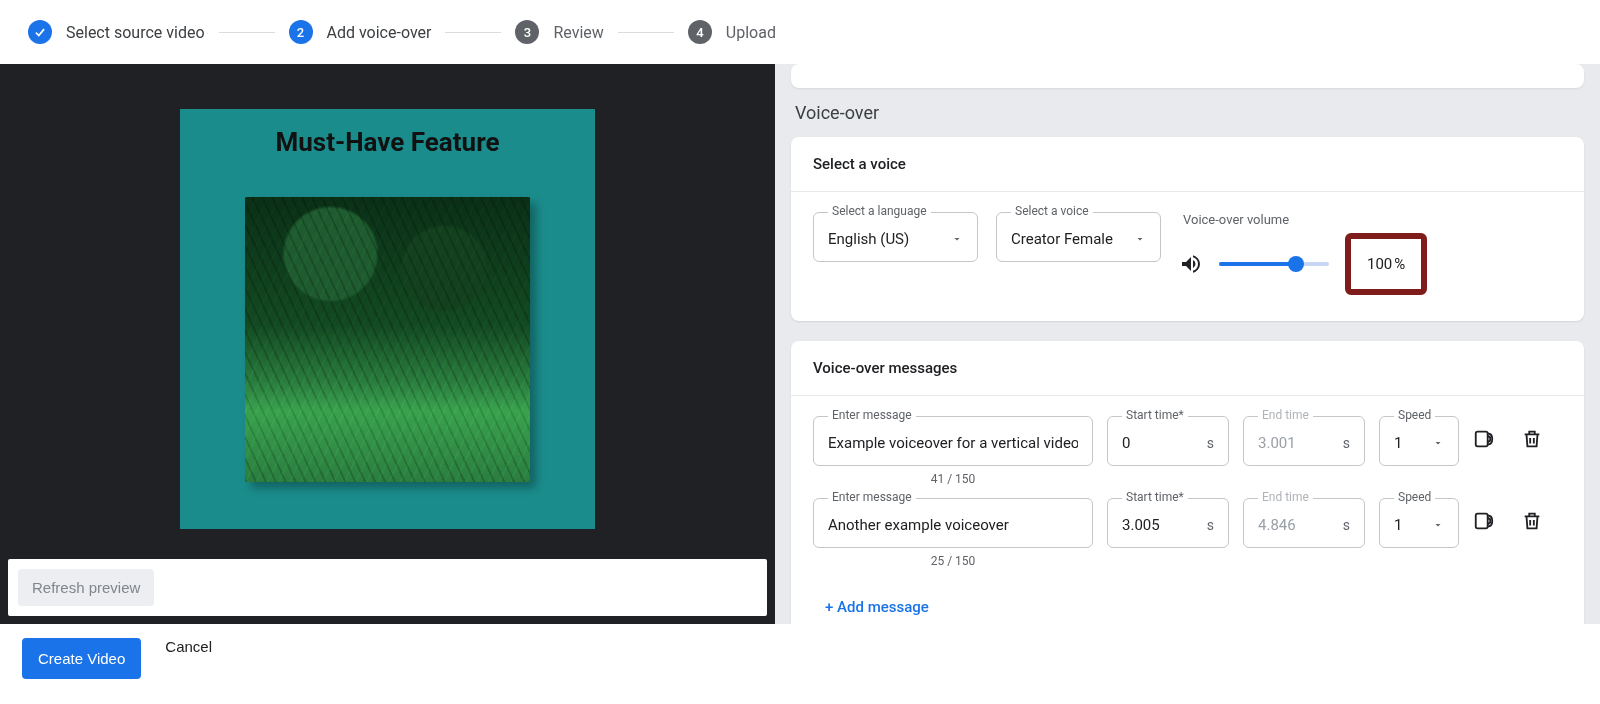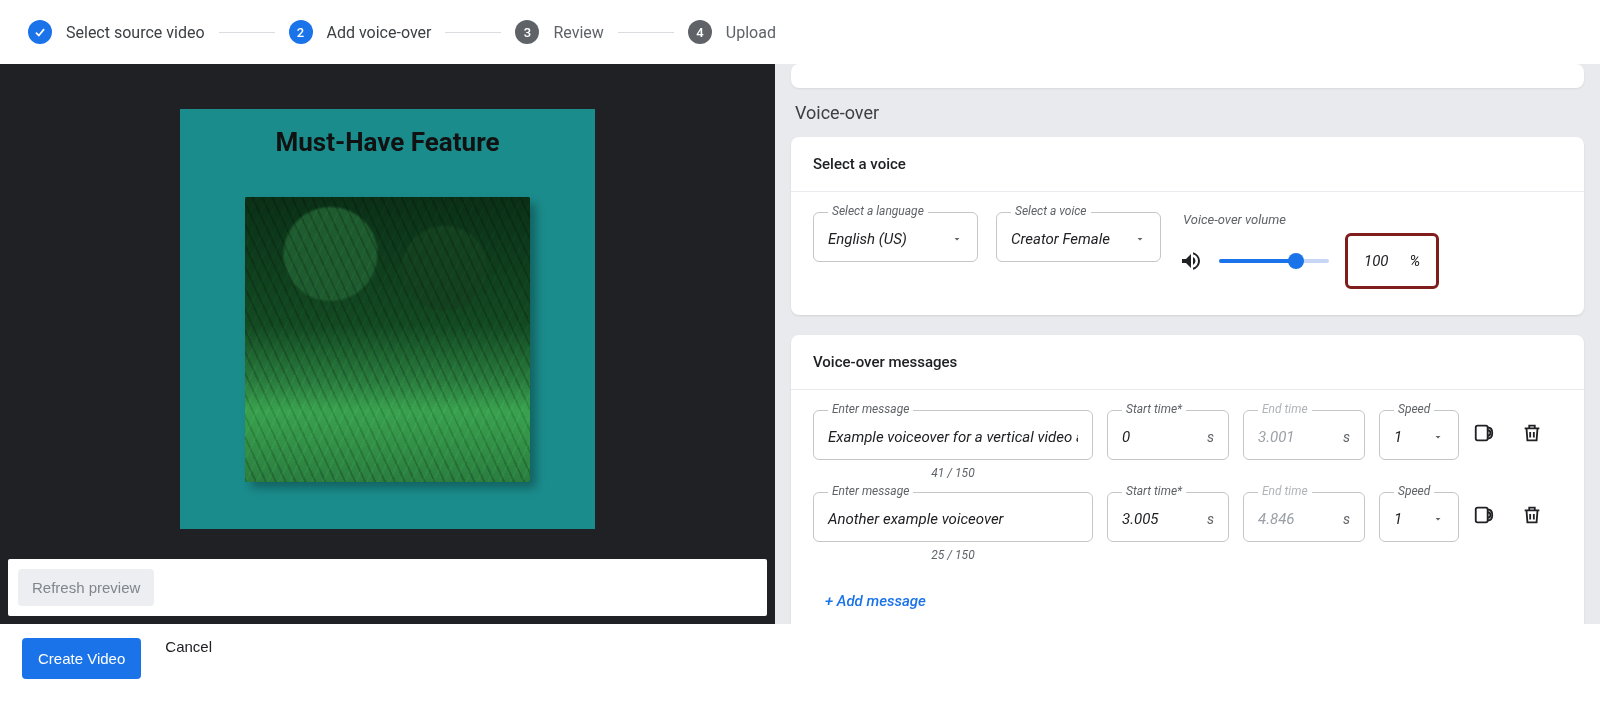--- a/index.html
+++ b/index.html
@@ -38,39 +38,39 @@
 
   .refresh-bar { background:#fff; margin:8px; padding:10px; border-radius:2px; }
   .refresh-btn { background:#eceef1; color:#80868b; border:none; padding:10px 14px; font-size:15px; border-radius:4px; cursor:default;text-align:center; }
 
   .right { flex:1; background:#e8eaed; padding:0 16px 16px 16px; overflow:auto; }
   .spacer-card { background:#fff; border-radius:8px; height:24px; margin-bottom:14px; box-shadow:0 1px 2px rgba(0,0,0,0.08); }
   .section-title { font-size:18px; color:#3c4043; margin:0 0 14px 4px; }
 
   .card { background:#fff; border-radius:8px; box-shadow:0 1px 2px rgba(0,0,0,0.1); margin-bottom:20px; }
   .card-header { padding:18px 22px; font-size:15px; font-weight:500; border-bottom:1px solid #e8eaed; }
-  .card-body { padding:20px 22px 26px 22px; display:flex; align-items:flex-start; gap:18px; flex-wrap:wrap;font-style:italic; }
+  .card-body { padding:20px 22px 26px 22px; display:flex; align-items:flex-start; gap:18px; flex-wrap:wrap; }
 
   .field { position:relative; border:1px solid #c4c7c5; border-radius:6px; padding:16px 14px 12px 14px; display:flex; align-items:center; min-height:50px; }
   .field-label { position:absolute; top:-9px; left:14px; background:#fff; padding:0 4px; font-size:12px; color:#5f6368; white-space:nowrap; }
   .field-value { font-size:15px; color:#202124; flex:1; border:none; outline:none; font-family:inherit; }
   .field .caret { margin-left:8px; color:#5f6368; }
   .field.disabled { color:#9aa0a6;gap:41px; }
   .field.disabled .field-value { color:#9aa0a6; }
 
   .select-lang { width:165px; }
   .select-voice { width:165px; }
   .vol-label { font-size:13px; color:#5f6368; margin-left:4px; margin-bottom:6px; }
   .vol-wrap { display:flex; flex-direction:column; }
   .vol-row { display:flex; align-items:center; gap:16px; }
   .vol-icon { width:24px; height:24px; }
   .slider { width:110px; height:4px; background:#c7d6f5; border-radius:2px; position:relative; }
   .slider-fill { position:absolute; left:0; top:0; bottom:0; width:70%; background:#1a73e8; border-radius:2px; }
   .slider-thumb { position:absolute; top:50%; left:70%; transform:translate(-50%,-50%); width:16px; height:16px; border-radius:50%; background:#1a73e8; }
-  .vol-box { border:3px solid #7f1d1d; border-radius:6px; padding:16px 16px; display:flex; align-items:center; gap:21px; font-size:15px; }
+  .vol-box { border:6px solid #7f1d1d; border-radius:6px; padding:16px 16px; display:flex; align-items:center; gap:2px; font-size:15px; }
 
   .msg-row { display:flex; align-items:flex-start; gap:14px; margin-bottom:12px; }
   .msg-input-wrap { display:flex; flex-direction:column; width:280px; }
   .counter { font-size:12px; color:#5f6368; text-align:center; margin-top:6px; }
   .time { width:122px; }
   .time .unit { color:#5f6368; font-size:14px; margin-left:auto; }
   .speed { width:80px; }
   .row-actions { display:flex; align-items:center; gap:26px; padding-top:12px; }
   .row-icon { width:22px; height:22px; color:#3c4043; }
 

